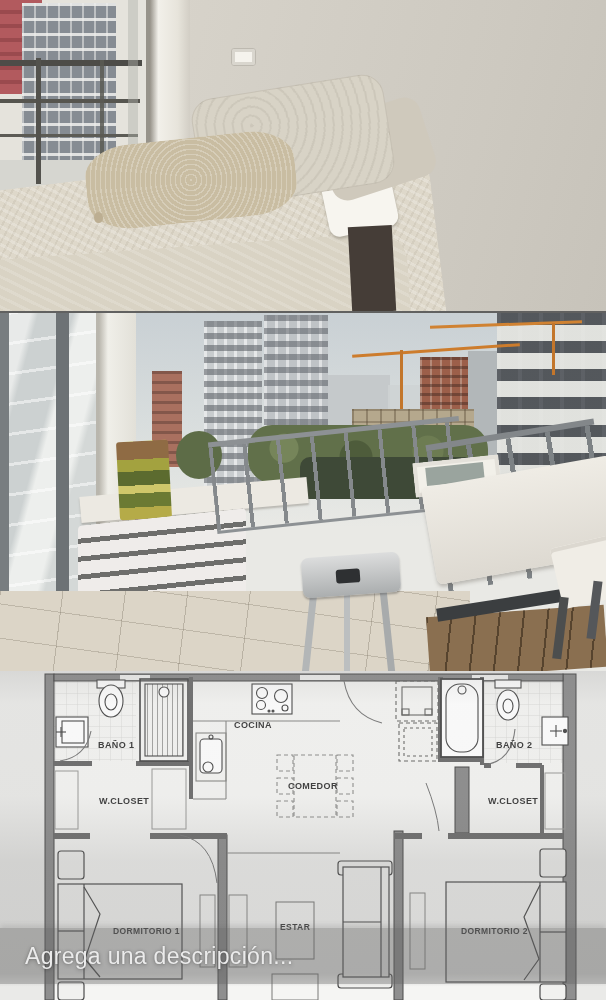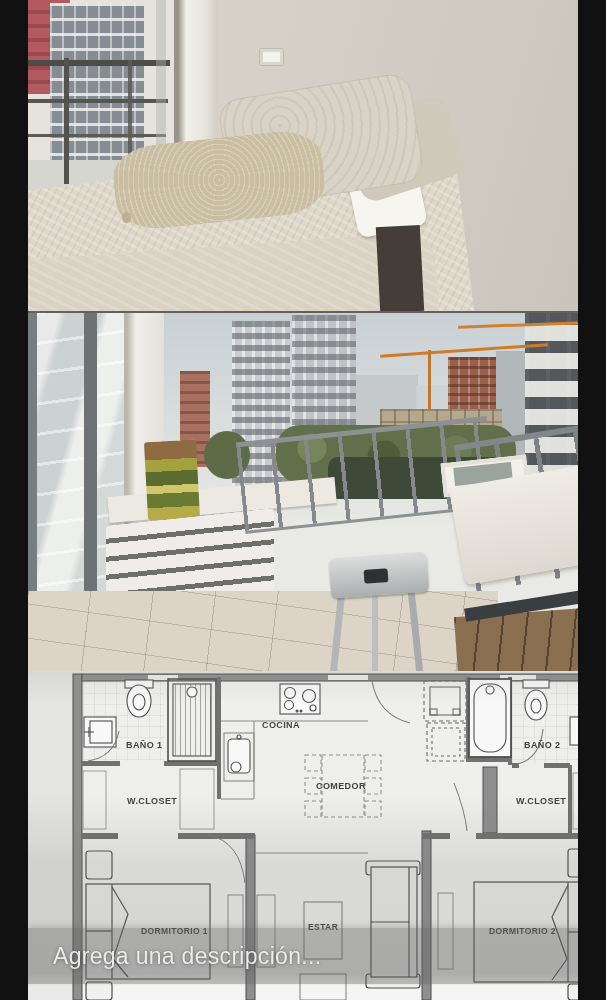--- a/index.html
+++ b/index.html
@@ -1,16 +1,16 @@
 <!DOCTYPE html>
 <html><head>
 <meta charset="utf-8">
 <style>
   html,body{margin:0;padding:0;background:#111;font-family:"Liberation Sans",sans-serif;}
-  .screen{position:relative;width:550px;height:1000px;overflow:hidden;background:#14532d;margin:0 auto;}
+  .screen{position:relative;width:606px;height:1000px;overflow:hidden;background:#14532d;margin:0 auto;}
   .screen *{position:absolute;box-sizing:border-box;}
 
   
   .sec-bedroom{left:0;top:0;width:606px;height:311px;overflow:hidden;
     background:linear-gradient(105deg,#dcd8cf 0%,#d3cfc6 45%,#cdc9c0 75%,#c7c3ba 100%);}
   .bd-window{left:0;top:0;width:150px;height:311px;background:#e5e3dc;overflow:hidden;}
   .bld-red{left:0;top:0;width:42px;height:94px;
     background:repeating-linear-gradient(180deg,#b25a5e 0 10px,#9a4a4e 10px 14px);}
   .bld-gray{left:22px;top:3px;width:94px;height:162px;background:#868c93;
     background-image:repeating-linear-gradient(180deg,rgba(240,240,238,.85) 0 3px,transparent 3px 15px),

